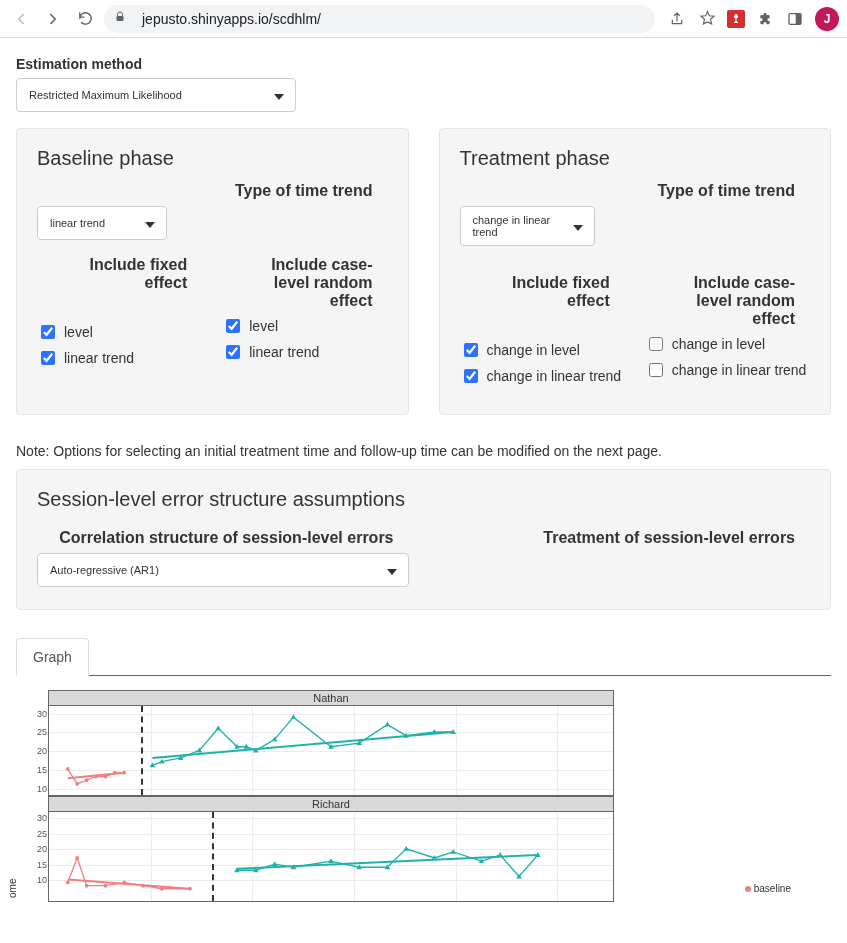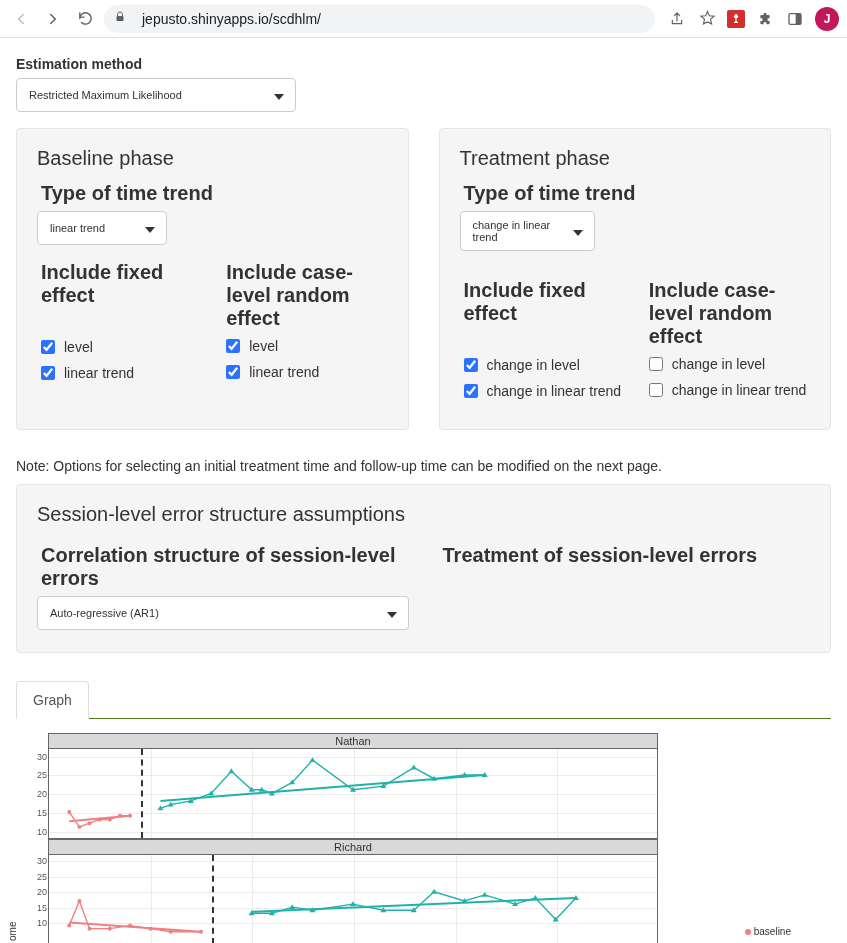--- a/index.html
+++ b/index.html
@@ -19,41 +19,41 @@
   .page { padding: 8px 16px 0 16px; }
   .section-label { font-weight: bold; margin: 10px 0 6px 0; }
   .select-wrap { position: relative; display: inline-block; }
   .select-btn { border: 1px solid #ccc; border-radius: 4px; padding: 7px 34px 7px 12px; background: #fff; font-size: 11px; cursor: pointer; display:flex; align-items:center; min-height:34px; }
   .select-caret { position: absolute; right: 12px; top: 50%; transform: translateY(-50%); pointer-events: none; }
   .caret-svg { width: 0; height: 0; border-left: 5px solid transparent; border-right: 5px solid transparent; border-top: 6px solid #333; display:inline-block; }
 
   .two-panels { display: flex; gap: 30px; margin-top: 16px; }
   .panel { flex: 1; background: #f5f5f5; border: 1px solid #e5e5e5; border-radius: 4px; padding: 18px 20px 22px 20px; }
   .panel h3 { margin: 0 0 12px 0; font-size: 20px; font-weight: 500; color: #333; }
-  .sub-label { font-weight: bold; margin: 6px 4px; font-size: 20px; }
+  .sub-label { font-weight: bold; margin: 6px 15px; font-size: 16px; text-align: right; }
   .cols { display: flex; gap: 20px; margin-top: 10px; }
   .col { flex: 1; }
   .cb-row { display: flex; align-items: center; gap: 6px; margin: 6px 0; font-size: 14px; }
   input[type=checkbox] { width: 14px; height: 14px; accent-color: #2b72ff; cursor: pointer; }
   .note { margin: 28px 0 10px 0; font-size: 14px; }
 
   .error-panel { background: #f5f5f5; border: 1px solid #e5e5e5; border-radius: 4px; padding: 18px 20px 22px 20px; margin-top: 10px; }
   .error-panel h3 { margin: 0 0 12px 0; font-size: 20px; font-weight: 500; }
   .error-cols { display: flex; gap: 30px; }
   .error-col { flex: 1; }
   .wide-select { width: 100%; }
 
   
   .tabs { display: flex; border-bottom: 1px solid #4d7c0f; margin-top: 28px; align-items: center; }
   .tab { padding: 10px 16px; font-size: 14px; color: #337ab7; cursor: pointer; border: 1px solid transparent; border-bottom: none; margin-bottom: -1px; }
   .tab.active { color: #555; border: 1px solid #ddd; border-bottom: 1px solid #fff; border-radius: 4px 4px 0 0; background: #fff; }
 
   
   .plots { padding: 14px 0 0 0; }
-  .facet { margin: 0 0 0 32px; width: 610px; }
+  .facet { margin: 0 0 0 32px; width: 566px; }
   .facet-header { border: 1px solid #666; background: #d9d9d9; text-align: center; font-size: 11px; padding: 1px 0; }
   .plot-area { border: 1px solid #666; border-top: none; height: 90px; position: relative; background: #fff; }
   .y-ticks { position: absolute; left: -28px; top: 0; bottom: 0; width: 26px; font-size: 9px; color: #555; }
   .y-tick { position: absolute; right: 0; transform: translateY(-50%); }
   .grid-v { position: absolute; top:0; bottom:0; border-left: 1px solid #ececec; }
   .grid-h { position: absolute; left:0; right:0; border-top: 1px solid #ececec; }
   .dash { position: absolute; top:0; bottom:0; border-left: 2px dashed #333; }
   svg.plot-svg { position:absolute; left:0; top:0; width:100%; height:100%; }
   .baseline-stroke { stroke: #f08080; stroke-width: 1.4; fill: none; }
   .baseline-pt { fill: #f08080; }

